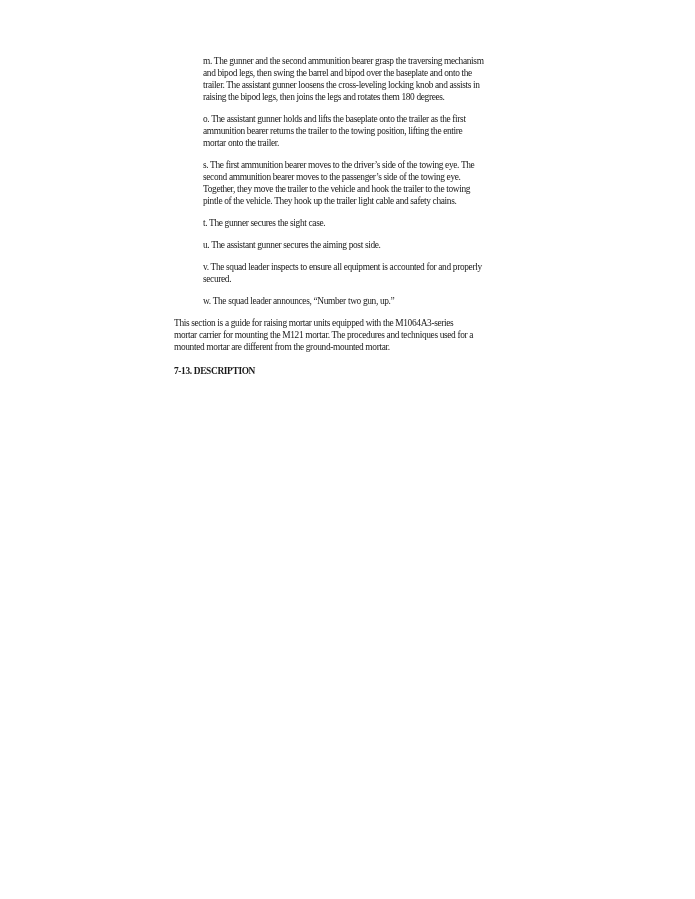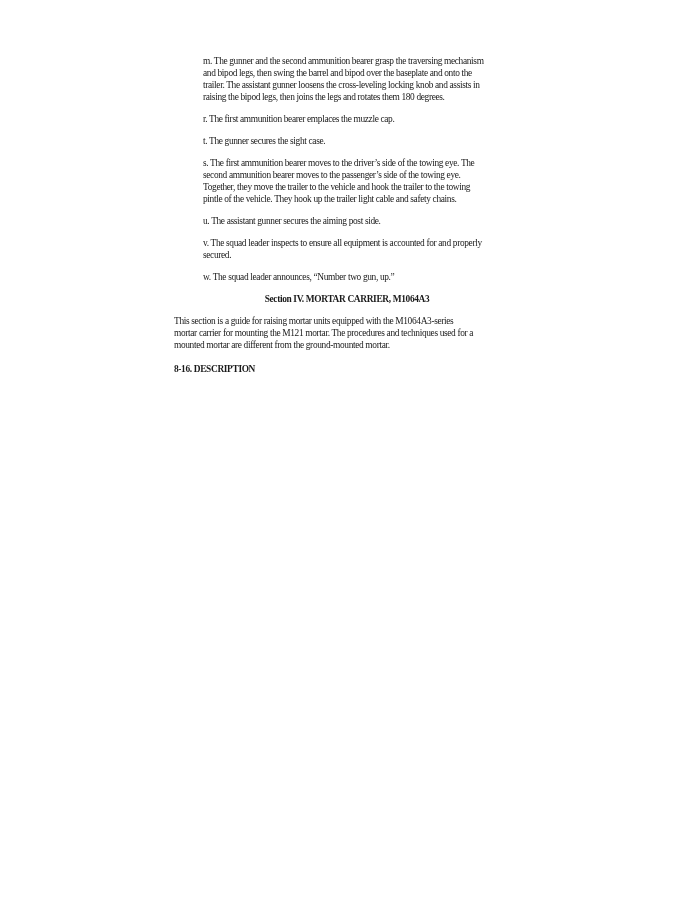--- a/index.html
+++ b/index.html
@@ -49,33 +49,34 @@
 </head>
 <body>
 
 <div class="page">
   <div class="column">
 
     <div class="para indent">m. The gunner and the second ammunition bearer grasp the traversing mechanism
 and bipod legs, then swing the barrel and bipod over the baseplate and onto the
 trailer. The assistant gunner loosens the cross-leveling locking knob and assists in
 raising the bipod legs, then joins the legs and rotates them 180 degrees.</div>
-    <div class="para indent">r. The first ammunition bearer emplaces the muzzle cap.</div>
-    <div class="para indent">t. The gunner secures the sight case.</div>
+    <div class="para indent">o. The assistant gunner holds and lifts the baseplate onto the trailer as the first
+ammunition bearer returns the trailer to the towing position, lifting the entire
+mortar onto the trailer.</div>
     <div class="para indent">s. The first ammunition bearer moves to the driver’s side of the towing eye. The
 second ammunition bearer moves to the passenger’s side of the towing eye.
 Together, they move the trailer to the vehicle and hook the trailer to the towing
 pintle of the vehicle. They hook up the trailer light cable and safety chains.</div>
+    <div class="para indent">t. The gunner secures the sight case.</div>
     <div class="para indent">u. The assistant gunner secures the aiming post side.</div>
     <div class="para indent">v. The squad leader inspects to ensure all equipment is accounted for and properly
 secured.</div>
     <div class="para indent">w. The squad leader announces, “Number two gun, up.”</div>
 
-    <div class="section-heading">Section IV. MORTAR CARRIER, M1064A3</div>
 
     <div class="para">This section is a guide for raising mortar units equipped with the M1064A3-series
 mortar carrier for mounting the M121 mortar. The procedures and techniques used for a
 mounted mortar are different from the ground-mounted mortar.</div>
 
-    <div class="subsection-heading">8-16. DESCRIPTION</div>
+    <div class="subsection-heading">7-13. DESCRIPTION</div>
 
   </div>
 </div>
 
 </body></html>

